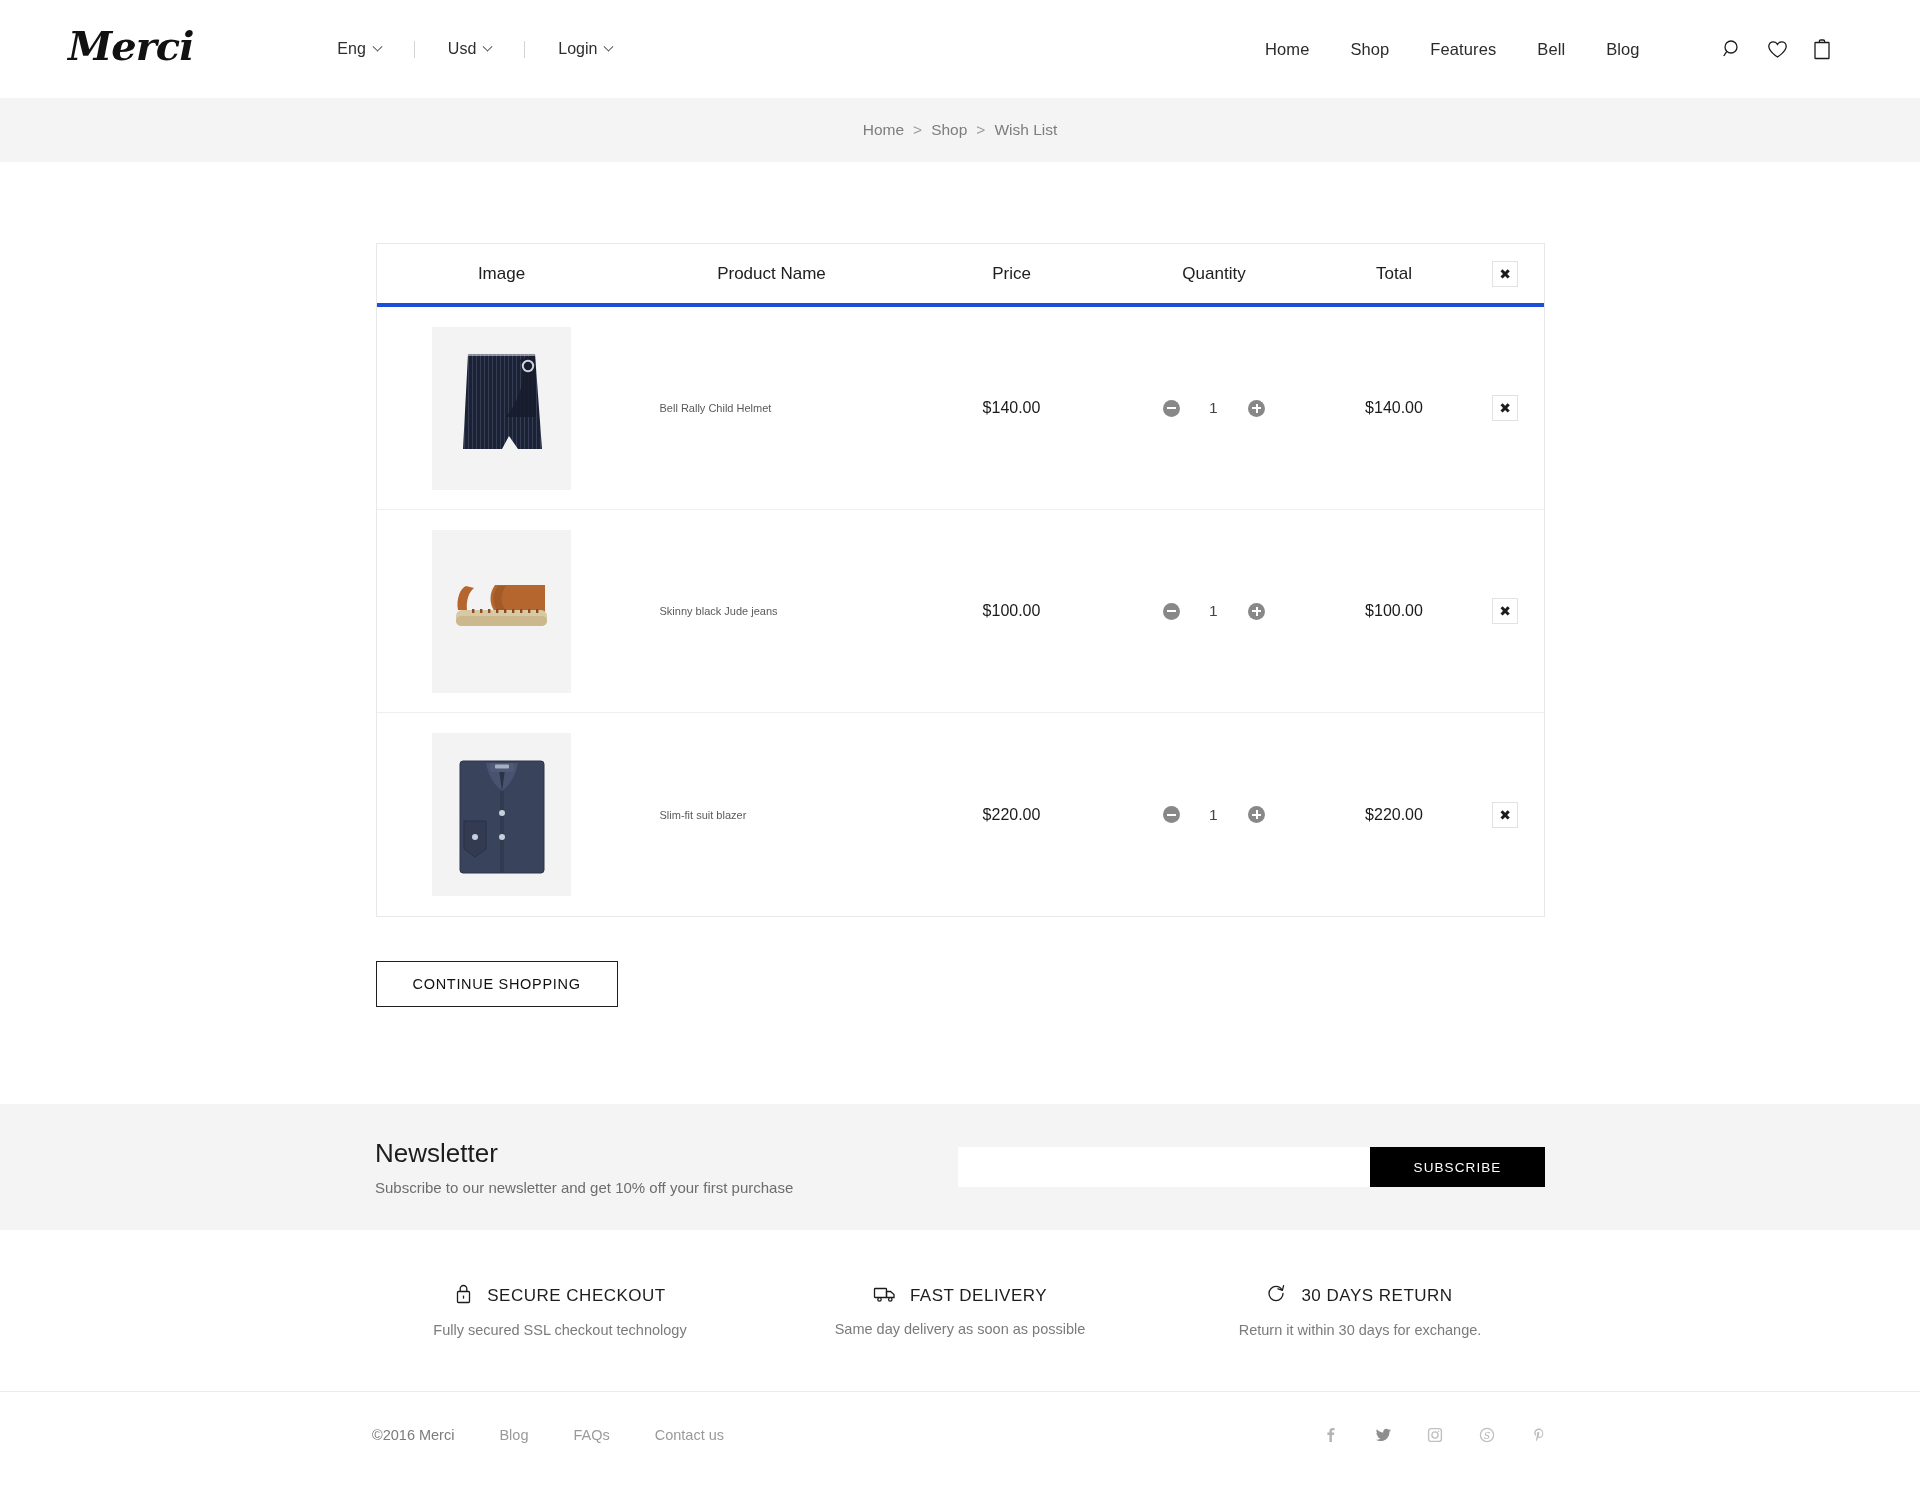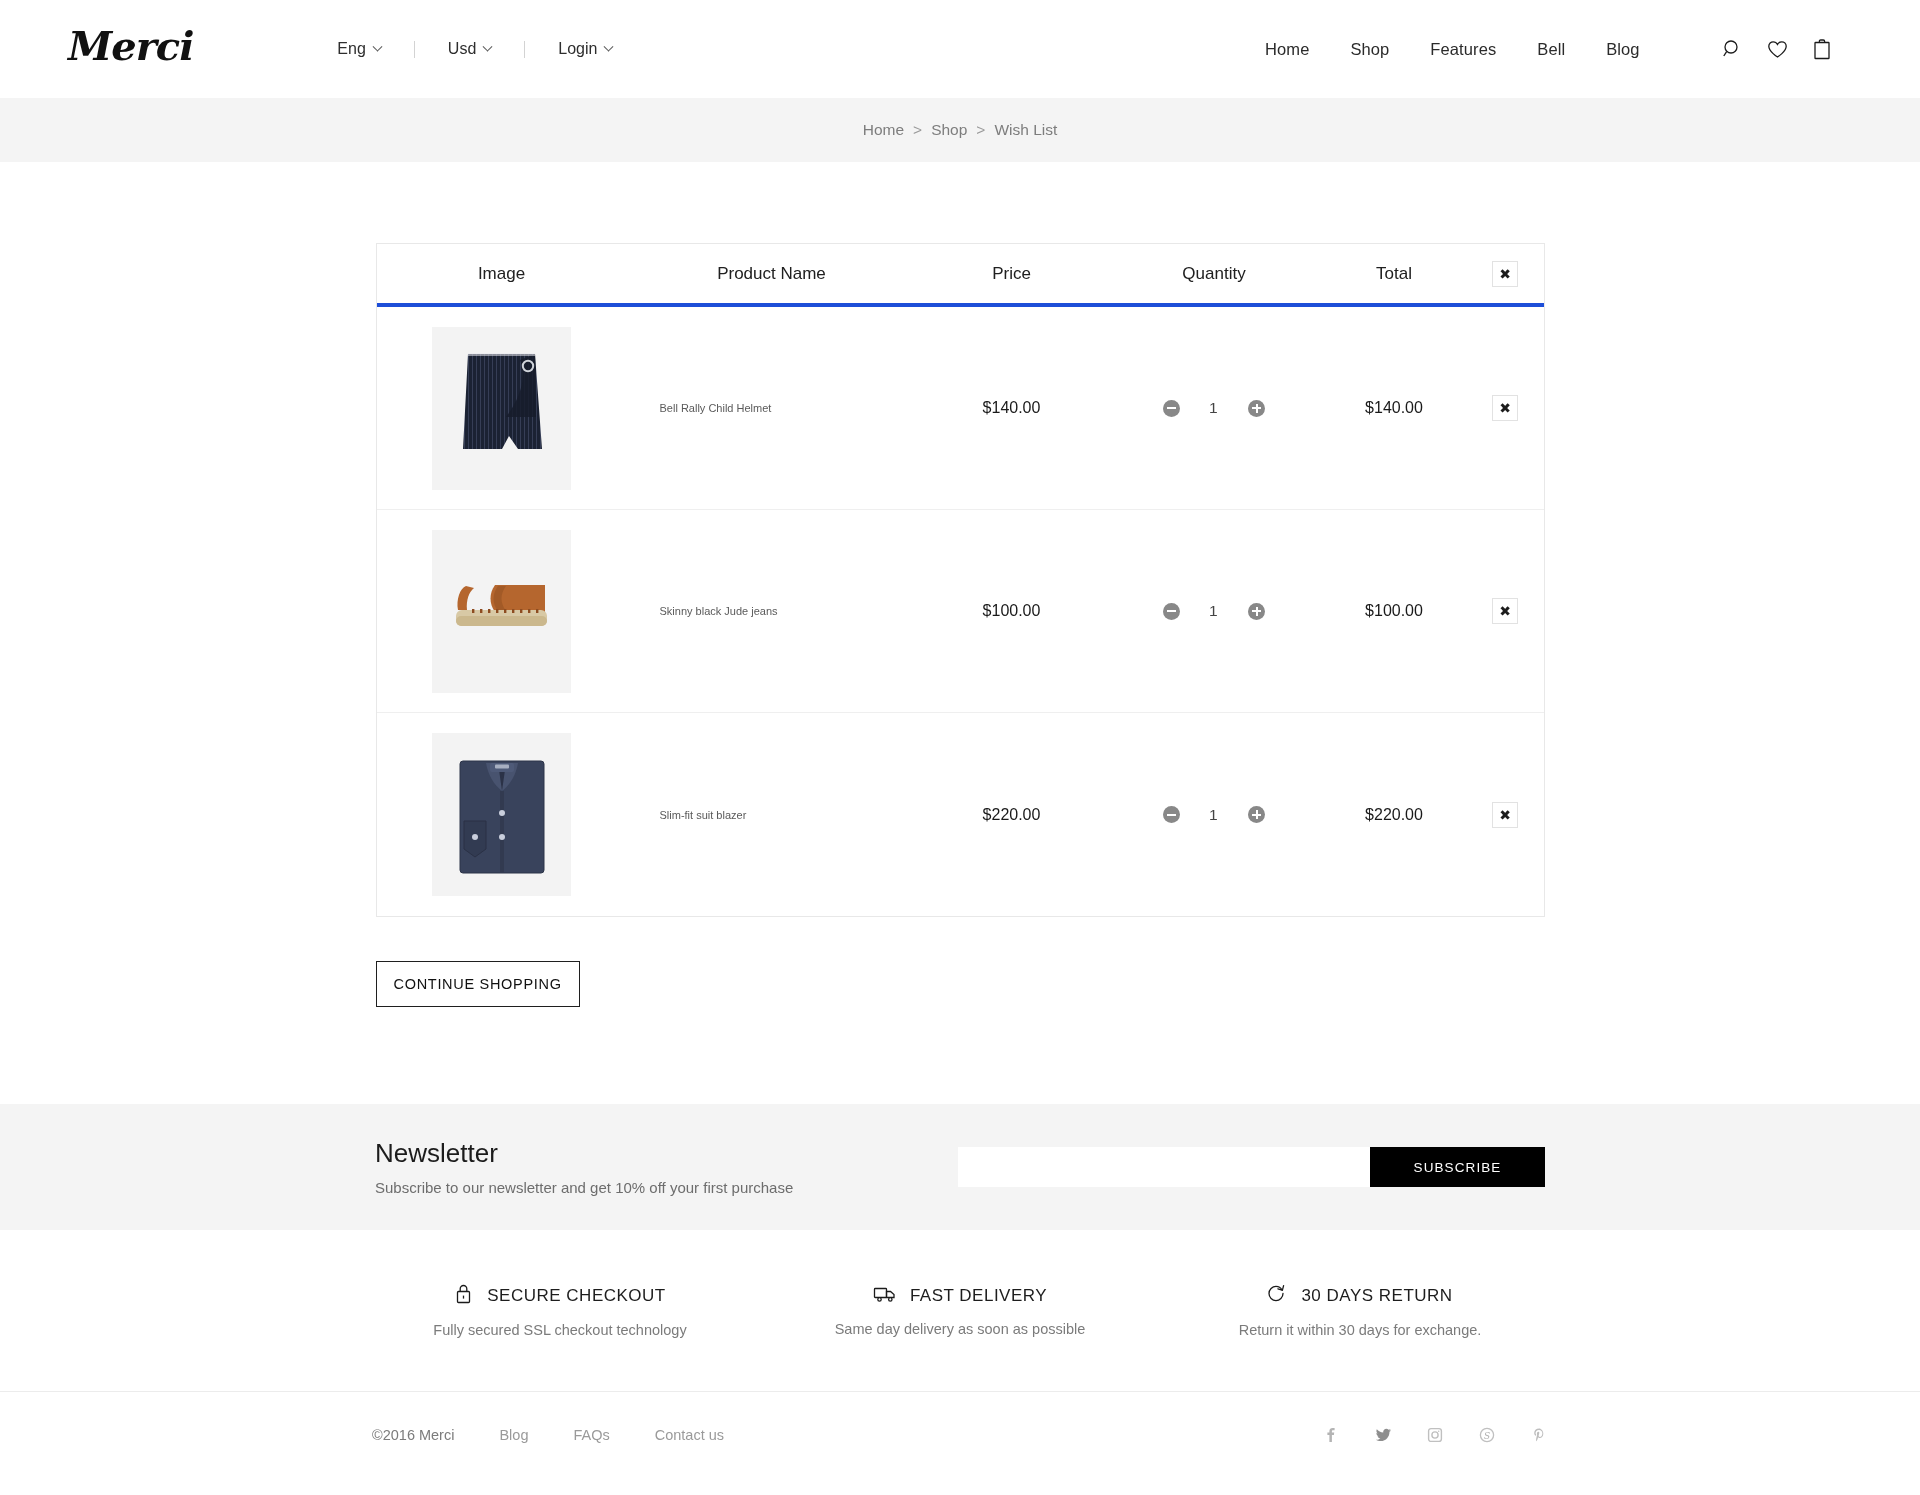--- a/index.html
+++ b/index.html
@@ -204,21 +204,21 @@
   .qval { font-size: 15.5px; color: #444; min-width: 10px; }
 
   .continue-wrap { width: 1169px; margin: 44px auto 0; }
   .continue-btn {
     display: inline-block;
     border: 1px solid #1f1f1f;
     background: #fff;
     color: #111;
     font-size: 14.5px;
     letter-spacing: 0.7px;
-    padding: 14px 17px;
+    padding: 14px 36px;
     cursor: pointer;
     font-family: "Liberation Sans", sans-serif;
   }
 
   
   .newsletter {
     margin-top: 97px;
     height: 126px;
     background: #f4f4f4;
     display: flex;

